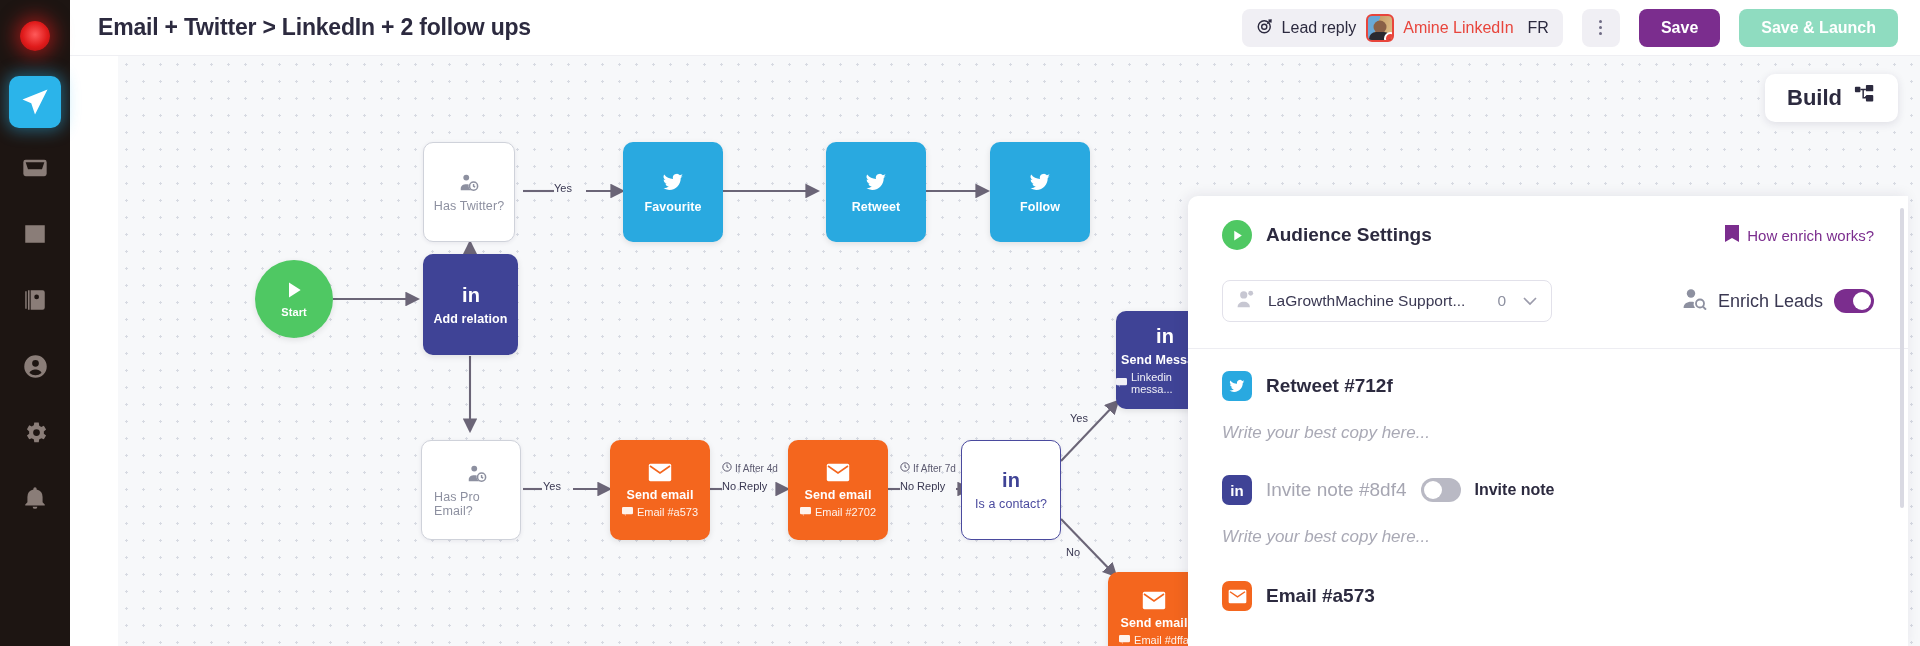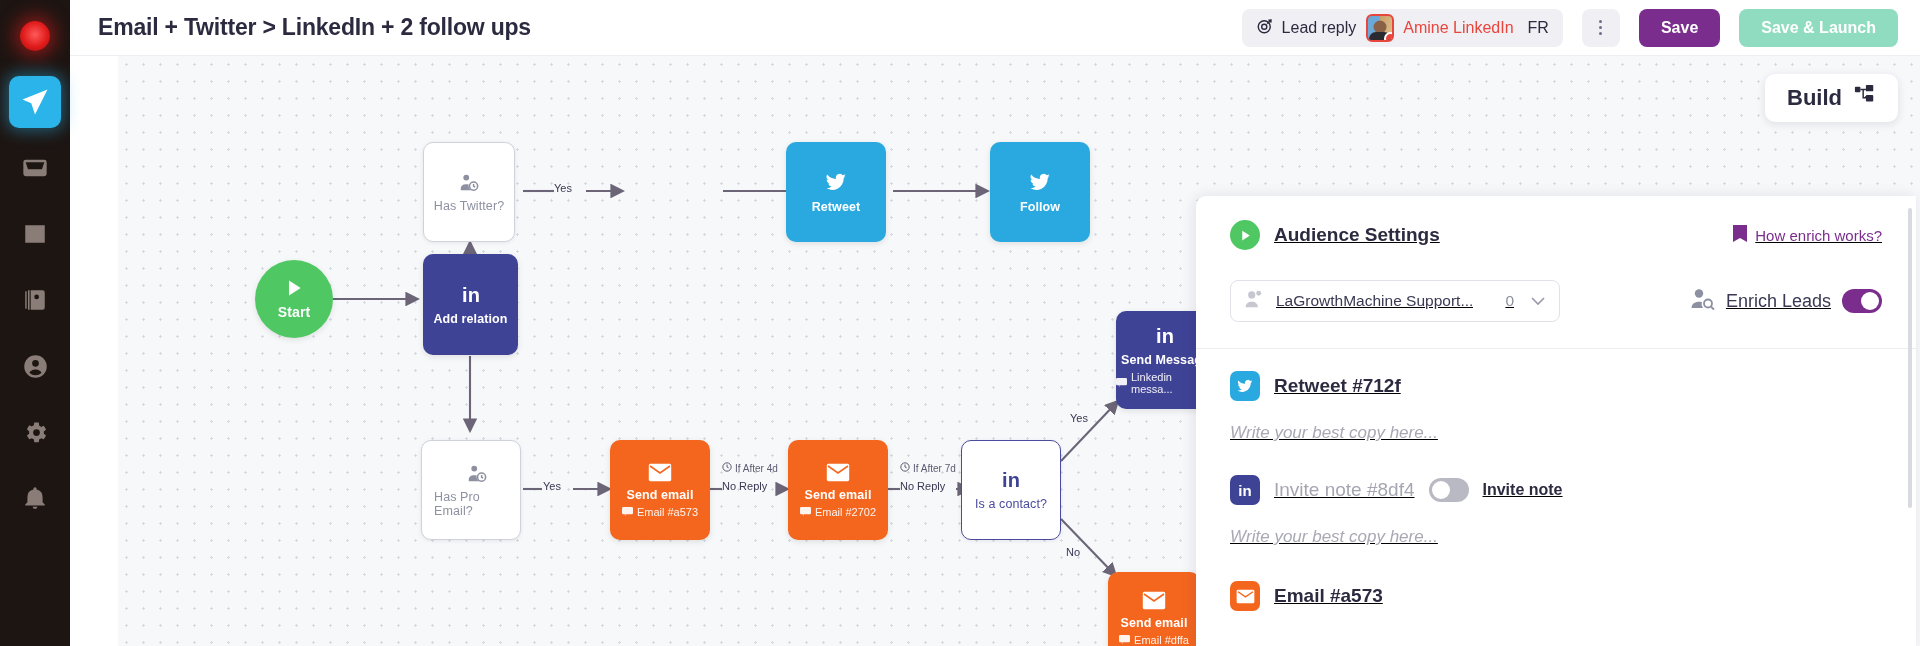--- a/index.html
+++ b/index.html
@@ -108,43 +108,43 @@
   .node { position:absolute; border-radius:10px; display:flex; flex-direction:column;
           align-items:center; justify-content:center; cursor:pointer; }
   .node .n-icon { margin-bottom: 6px; display:flex; align-items:center; justify-content:center; }
   .node .n-title { font-size:12.5px; font-weight:700; letter-spacing:0.1px; }
   .node .n-sub { font-size:11px; margin-top:4px; display:flex; align-items:center; gap:4px; opacity:0.92; }
 
   .node-start {
     width:78px; height:78px; border-radius:50%; background:#4fc863; color:#fff;
     box-shadow:0 2px 6px rgba(0,0,0,0.10);
   }
-  .node-start .n-title { font-size:14px; }
+  .node-start .n-title { font-size:11px; }
   .node-cond {
     background:#fff; border:1.5px solid #cfd2da; color:#8d90a0; box-shadow:0 1px 4px rgba(40,30,70,0.08);
   }
   .node-cond.li { border-color:#4a4a9e; color:#4a4a9e; }
   .node-cond .n-title { font-weight:400; font-size:12.5px; }
   .node-tw { background:#29a9e0; color:#fff; box-shadow:0 2px 6px rgba(0,0,0,0.10); }
   .node-li { background:#3f4396; color:#fff; box-shadow:0 2px 6px rgba(0,0,0,0.10); }
   .node-mail { background:#f4661e; color:#fff; box-shadow:0 2px 6px rgba(0,0,0,0.10); }
 
   .edge-label {
     position:absolute; font-size:11px; color:#3a3852; white-space:nowrap;
     background:transparent; font-weight:400;
   }
   .edge-label.small { font-size:10px; color:#5c5a70; display:flex; align-items:center; gap:3px;}
   svg.wires { position:absolute; left:0; top:0; width:100%; height:100%; pointer-events:none; }
 
   
   .panel {
-    position:absolute; right:4px; top:140px; bottom:0; width:720px;
+    position:absolute; right:12px; top:140px; bottom:0; width:720px;
     background:#fff; border-radius:10px 0 0 0;
     box-shadow:-2px 0 14px rgba(40,30,70,0.10);
-    z-index:20; overflow:hidden;text-decoration:underline;
+    z-index:20; overflow:hidden;
   }
   .panel-inner { padding: 24px 34px 0 34px; }
   .panel-scroll { position:absolute; right:4px; top:12px; width:4px; height:300px; background:#d9d9e2; border-radius:3px; }
 
   .audience-row { display:flex; align-items:center; }
   .aud-title { font-size:19px; font-weight:700; color:#2c2a3f; margin-left:14px; }
   .play-circle {
     width:30px; height:30px; border-radius:50%; background:#4fc863;
     display:flex; align-items:center; justify-content:center;
   }
@@ -389,22 +389,30 @@
         <span class="n-icon">
           <svg width="22" height="22" viewBox="0 0 24 24" fill="#8d90a0">
               <path d="M9 4a3.2 3.2 0 110 6.4A3.2 3.2 0 019 4zM3 19c0-3 2.7-4.6 6-4.6 1 0 1.9.1 2.7.4A5.6 5.6 0 0015 21H3v-2z"></path>
               <circle cx="17" cy="16.5" r="4.4" fill="none" stroke="#8d90a0" stroke-width="1.7"></circle>
               <path d="M17 14.2v2.4l1.7 1" stroke="#8d90a0" stroke-width="1.6" fill="none"></path>
             </svg>
         </span>
         <span class="n-title">Has Twitter?</span>
       </div>
 
-
-      <div class="node node-tw" style="left:668px; top:86px; width:100px; height:100px;">
+      <div class="node node-tw" style="left:505px; top:86px; width:100px; height:100px;">
+        <span class="n-icon">
+          <svg width="24" height="24" viewBox="0 0 24 24" fill="#fff">
+              <path d="M22 5.9c-.7.3-1.5.5-2.3.6a4 4 0 001.8-2.2c-.8.5-1.7.8-2.6 1a4 4 0 00-6.9 3.7A11.4 11.4 0 013.2 4.6a4 4 0 001.3 5.4c-.7 0-1.3-.2-1.8-.5a4 4 0 003.2 4c-.6.1-1.2.2-1.8.1a4 4 0 003.7 2.8A8 8 0 012 18.1a11.3 11.3 0 006.2 1.8c7.4 0 11.5-6.2 11.5-11.5v-.5c.8-.6 1.5-1.3 2-2z"></path>
+            </svg>
+        </span>
+        <span class="n-title">Favourite</span>
+      </div>
+
+      <div class="node node-tw" style="left:708px; top:86px; width:100px; height:100px;">
         <span class="n-icon">
           <svg width="24" height="24" viewBox="0 0 24 24" fill="#fff">
               <path d="M22 5.9c-.7.3-1.5.5-2.3.6a4 4 0 001.8-2.2c-.8.5-1.7.8-2.6 1a4 4 0 00-6.9 3.7A11.4 11.4 0 013.2 4.6a4 4 0 001.3 5.4c-.7 0-1.3-.2-1.8-.5a4 4 0 003.2 4c-.6.1-1.2.2-1.8.1a4 4 0 003.7 2.8A8 8 0 012 18.1a11.3 11.3 0 006.2 1.8c7.4 0 11.5-6.2 11.5-11.5v-.5c.8-.6 1.5-1.3 2-2z"></path>
             </svg>
         </span>
         <span class="n-title">Retweet</span>
       </div>
 
       <div class="node node-tw" style="left:872px; top:86px; width:100px; height:100px;">
         <span class="n-icon">

